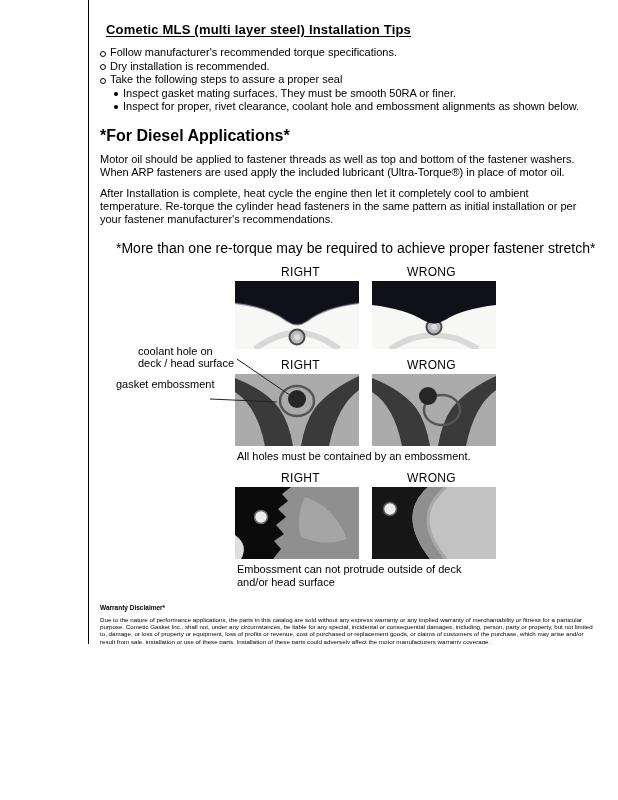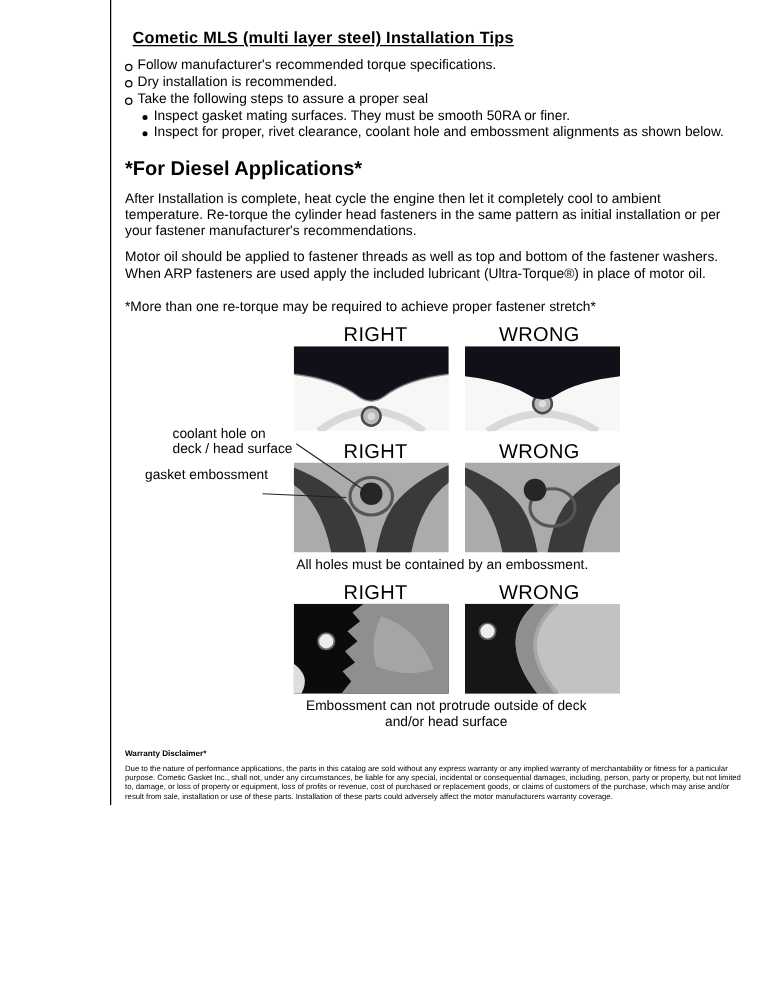--- a/index.html
+++ b/index.html
@@ -15,30 +15,30 @@
   .title { font-size:13px; font-weight:bold; text-decoration:underline; text-underline-offset:2px; margin:2px 0 9px 6px; letter-spacing:.2px; }
 
   ul { list-style:none; }
   .bullets li, .sub-bullets li { position:relative; padding-left:10px; font-size:11px; line-height:13.5px; }
   .bullets li::before { content:""; position:absolute; left:0; top:4.5px; width:4px; height:4px; border:1px solid #000; border-radius:50%; }
   .sub-bullets { margin-left:13px; }
   .sub-bullets li::before { content:""; position:absolute; left:1px; top:5px; width:4px; height:4px; background:#000; border-radius:50%; }
 
   .diesel-heading { font-size:16px; font-weight:bold; margin-top:13px; }
   .para { font-size:11px; line-height:13px; margin-top:8px; width:494px; }
-  .note { font-size:11px; margin-top:14px; }
+  .note { font-size:14px; margin-top:14px;margin-left:16px; }
 
   .figures { margin-top:9px; }
   .fig-block { position:relative; margin-top:9px; }
   .fig-labels { display:flex; width:262px; margin-left:135px; }
-  .fig-label { width:50%; text-align:center; font-size:16px; line-height:15px; letter-spacing:.3px; }
+  .fig-label { width:50%; text-align:center; font-size:12px; line-height:15px; letter-spacing:.3px; }
   .fig-panels { display:flex; gap:13px; margin-left:135px; margin-top:1px; }
   svg.panel { display:block; }
   .fig-caption { font-size:11px; margin-left:137px; margin-top:4px; line-height:12.5px; }
-  .cap-narrow { width:240px;text-align:center; }
+  .cap-narrow { width:240px; }
 
   .annot { position:absolute; font-size:11px; line-height:12px; z-index:3; }
   .annot1 { left:38px; top:-13px; }
   .annot2 { left:16px; top:20px; }
   .leader-lines { position:absolute; left:0; top:-13px; width:300px; height:110px; z-index:2; pointer-events:none; }
 
   .legal { margin-top:16px; width:496px; }
   .legal-heading { font-size:6.5px; font-weight:bold; margin-bottom:5px; }
   .legal-para { font-size:6.2px; line-height:7.2px; margin-bottom:5px; }
   .legal-para.tight { margin-bottom:0; }
@@ -58,22 +58,22 @@
       <li>Follow manufacturer's recommended torque specifications.</li>
       <li>Dry installation is recommended.</li>
       <li>Take the following steps to assure a proper seal</li>
     </ul>
     <ul class="sub-bullets">
       <li>Inspect gasket mating surfaces.  They must be smooth 50RA or finer.</li>
       <li>Inspect for proper, rivet clearance, coolant hole and embossment alignments as shown below.</li>
     </ul>
 
     <h2 class="diesel-heading">*For Diesel Applications*</h2>
+    <p class="para">Motor oil should be applied to fastener threads as well as top and bottom of the fastener washers. When ARP fasteners are used apply the included lubricant (Ultra-Torque®) in place of motor oil.</p>
     <p class="para">After Installation is complete, heat cycle the engine then let it completely cool to ambient temperature. Re-torque the cylinder head fasteners in the same pattern as initial installation or per your fastener manufacturer's recommendations.</p>
-    <p class="para">Motor oil should be applied to fastener threads as well as top and bottom of the fastener washers. When ARP fasteners are used apply the included lubricant (Ultra-Torque®) in place of motor oil.</p>
     <p class="note">*More than one re-torque may be required to achieve proper fastener stretch*</p>
 
     <section class="figures">
 
       <div class="fig-block">
         <div class="fig-labels">
           <span class="fig-label">RIGHT</span>
           <span class="fig-label">WRONG</span>
         </div>
         <div class="fig-panels">

